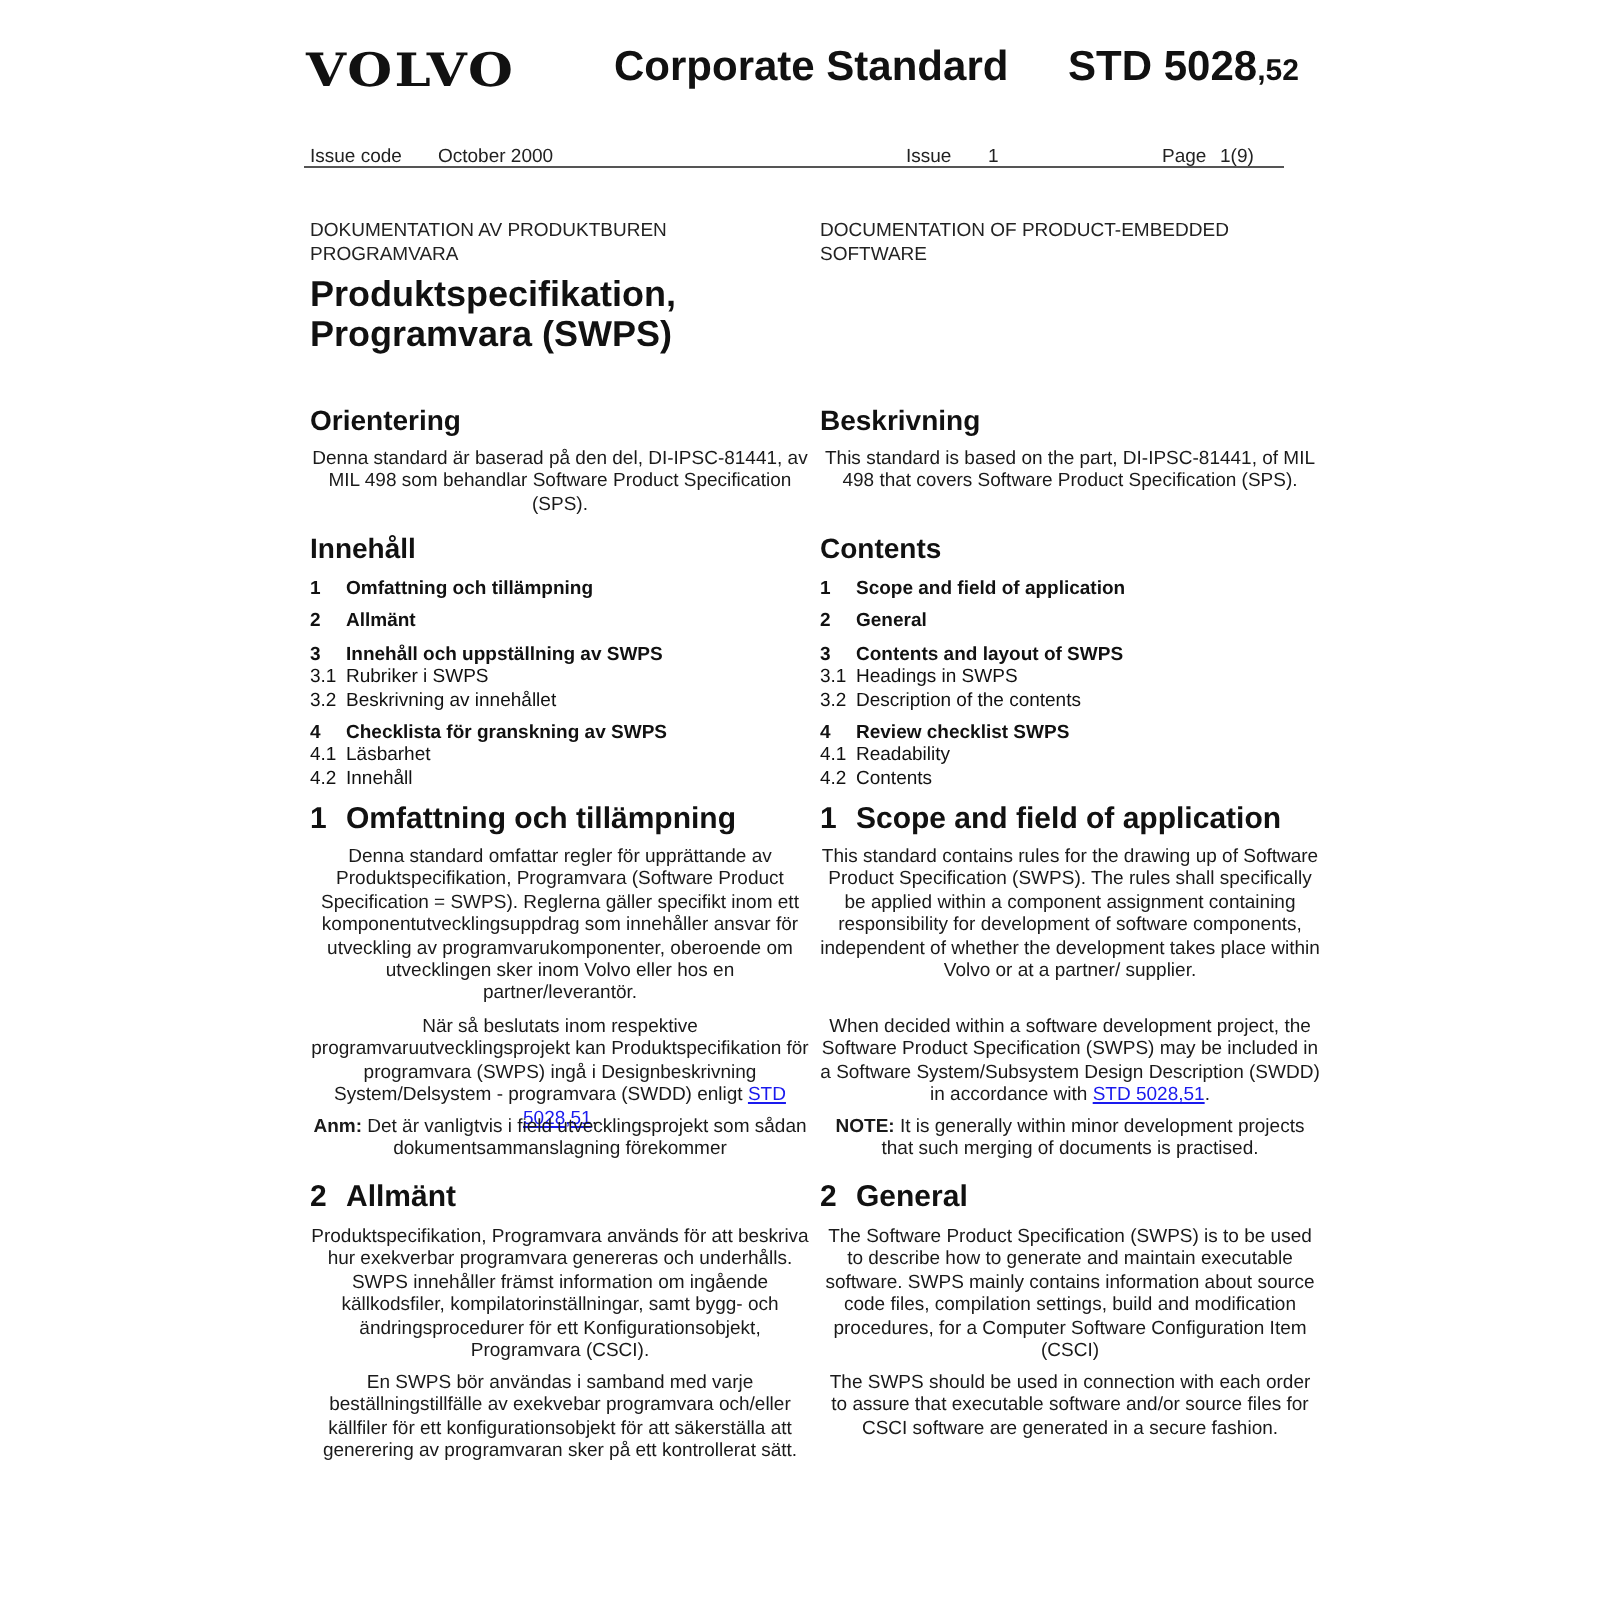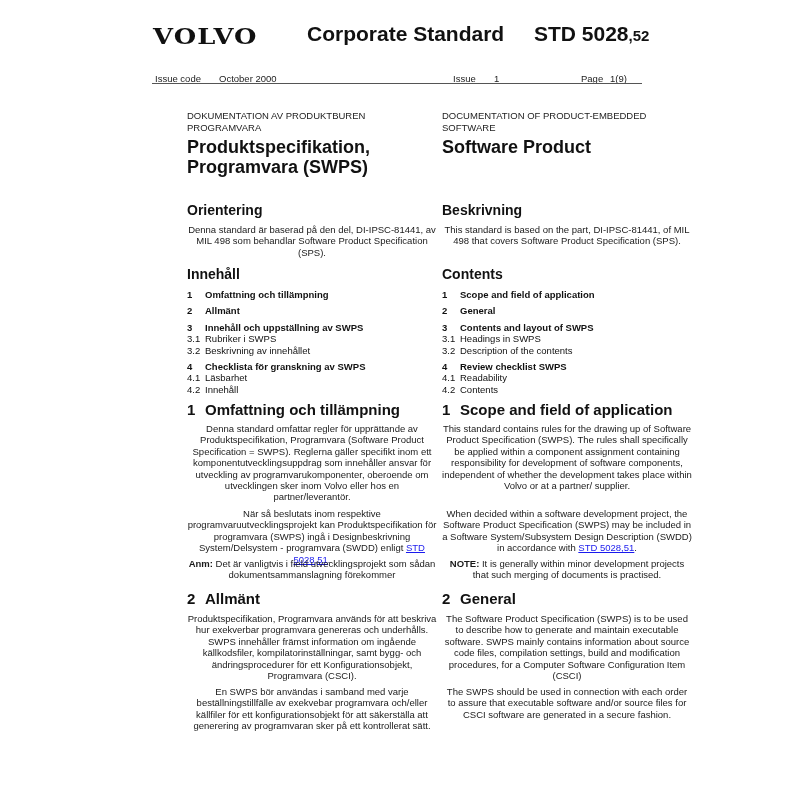--- a/index.html
+++ b/index.html
@@ -6,21 +6,21 @@
   body { width: 800px; height: 800px; position: relative; overflow: hidden;
          font-family: "Liberation Sans", sans-serif; color: #111; }
   .abs { position: absolute; }
   .logo { left: 153px; top: 22px; font-family: "DejaVu Serif", serif; font-weight: 900;
           font-size: 23px; letter-spacing: 1px; color: #111; transform: scaleX(1.12); transform-origin: left; }
   .doctype { left: 307px; top: 22px; font-size: 21px; font-weight: bold; }
   .stdnum { left: 534px; top: 22px; font-size: 21px; font-weight: bold; }
   .stdnum .sub { font-size: 15px; }
   .meta { top: 73px; font-size: 9.5px; color: #222; }
   .rule { left: 152px; top: 83px; width: 490px; height: 0; border-top: 1.5px solid #555; }
-  .col { width: 250px; margin-left: 32px; }
+  .col { width: 250px; }
   .colL { left: 155px; }
   .colR { left: 410px; }
   .kicker { top: 110px; font-size: 9.5px; line-height: 11.5px; color: #222; }
   .title { top: 138px; font-size: 18px; font-weight: bold; line-height: 19.5px; }
   .h2 { font-size: 14px; font-weight: bold; }
   .h1 { font-size: 15px; font-weight: bold; }
   .h1 .num { display: inline-block; width: 18px; }
   .para { font-size: 9.5px; line-height: 11.4px; color: #1a1a1a; text-align: center; }
   .toc { font-size: 9.5px; line-height: 11.4px; }
   .toc-row { display: flex; }
@@ -94,21 +94,20 @@
 <div class="abs col colL para" style="top:423px">Denna standard omfattar regler för upprättande av Produktspecifikation, Programvara (Software Product Specification = SWPS). Reglerna gäller specifikt inom ett komponentutvecklingsuppdrag som innehåller ansvar för utveckling av programvarukomponenter, oberoende om utvecklingen sker inom Volvo eller hos en partner/leverantör.</div>
 <div class="abs col colL para" style="top:508px"><span>När så beslutats inom respektive programvaruutvecklingsprojekt kan Produktspecifikation för programvara (SWPS) ingå i Designbeskrivning System/Delsystem - programvara (SWDD) enligt </span><a class="link" href="#">STD 5028,51</a><span>.</span></div>
 <div class="abs col colL para" style="top:558px"><b class="note">Anm:</b><span> Det är vanligtvis i field utvecklingsprojekt som sådan dokumentsammanslagning förekommer</span></div>
 
 <div class="abs col colL h1" style="top:590px"><span class="num">2</span><span>Allmänt</span></div>
 <div class="abs col colL para" style="top:613px">Produktspecifikation, Programvara används för att beskriva hur exekverbar programvara genereras och underhålls. SWPS innehåller främst information om ingående källkodsfiler, kompilatorinställningar, samt bygg- och ändringsprocedurer för ett Konfigurationsobjekt, Programvara (CSCI).</div>
 <div class="abs col colL para" style="top:686px">En SWPS bör användas i samband med varje beställningstillfälle av exekvebar programvara och/eller källfiler för ett konfigurationsobjekt för att säkerställa att generering av programvaran sker på ett kontrollerat sätt.</div>
 
 <div class="abs col colR kicker">DOCUMENTATION OF PRODUCT-EMBEDDED SOFTWARE</div>
 <div class="abs col colR title">
-  <div>Software Product</div>
 </div>
 
 <div class="abs col colR h2" style="top:202px">Beskrivning</div>
 <div class="abs col colR para" style="top:224px">This standard is based on the part, DI-IPSC-81441, of MIL 498 that covers Software Product Specification (SPS).</div>
 
 <div class="abs col colR h2" style="top:266px">Contents</div>
 <div class="abs col colR toc" style="top:289px">
     <div class="toc-row toc-main">
       <span class="n">1</span>
       <span>Scope and field of application</span>

